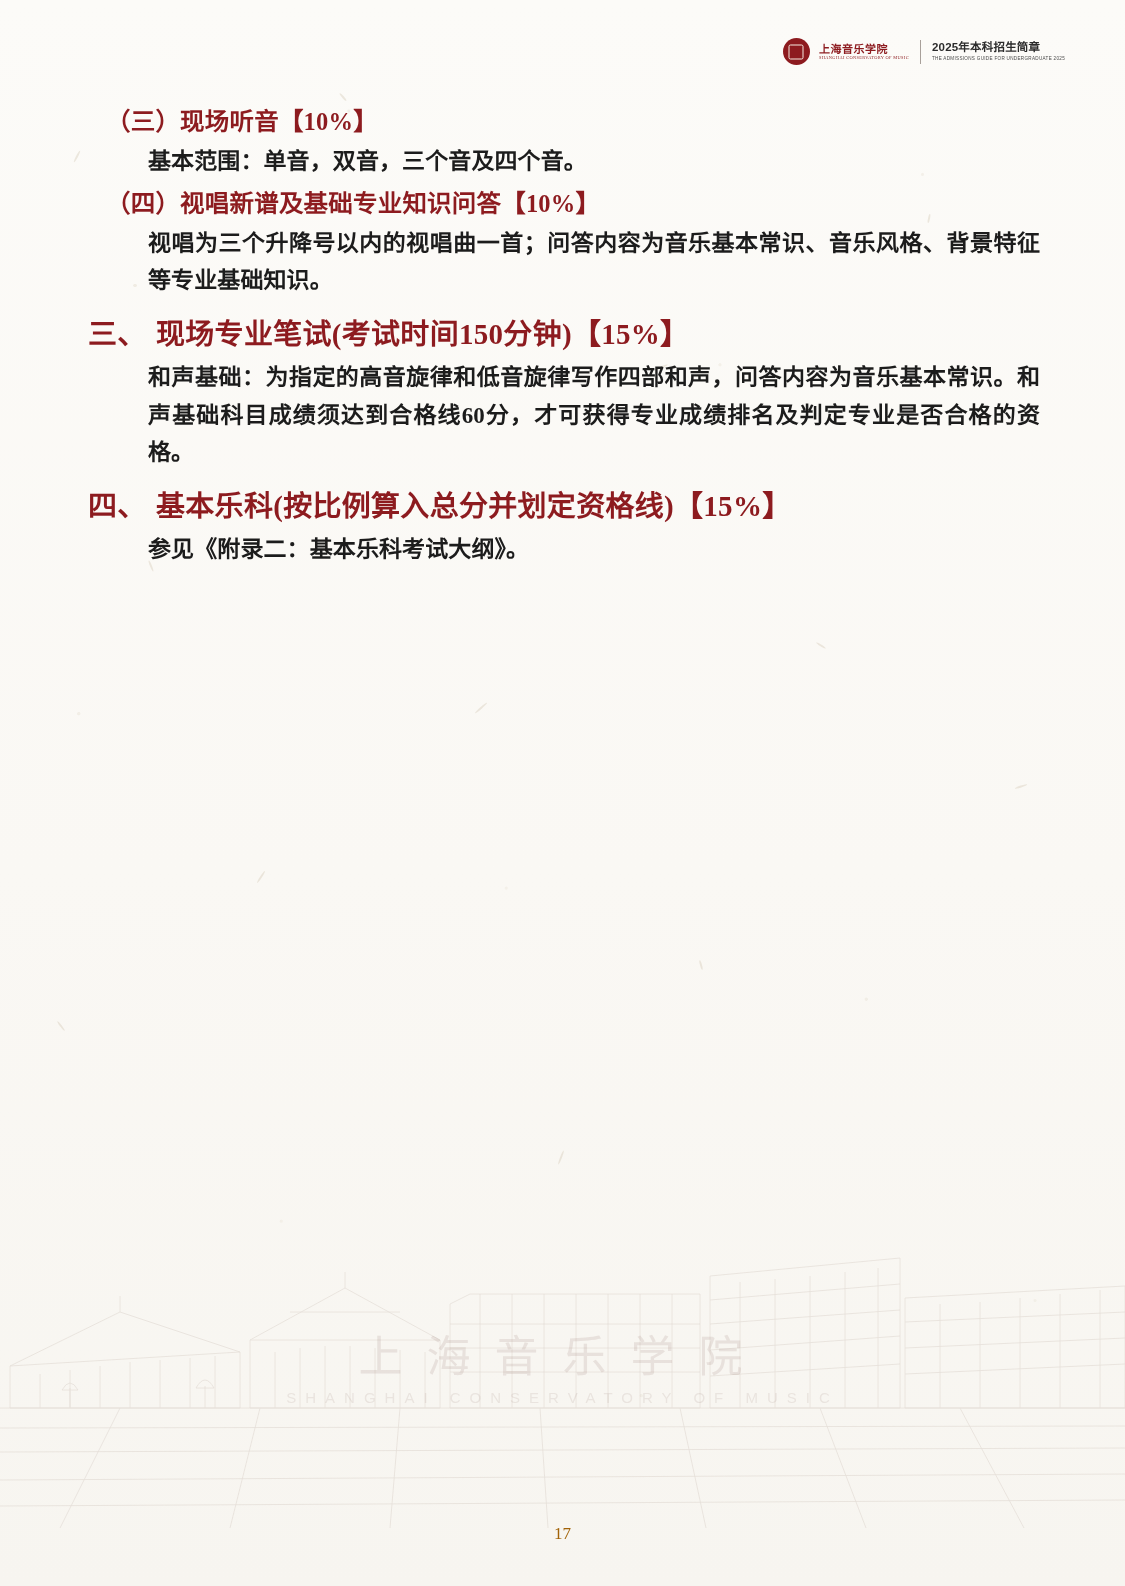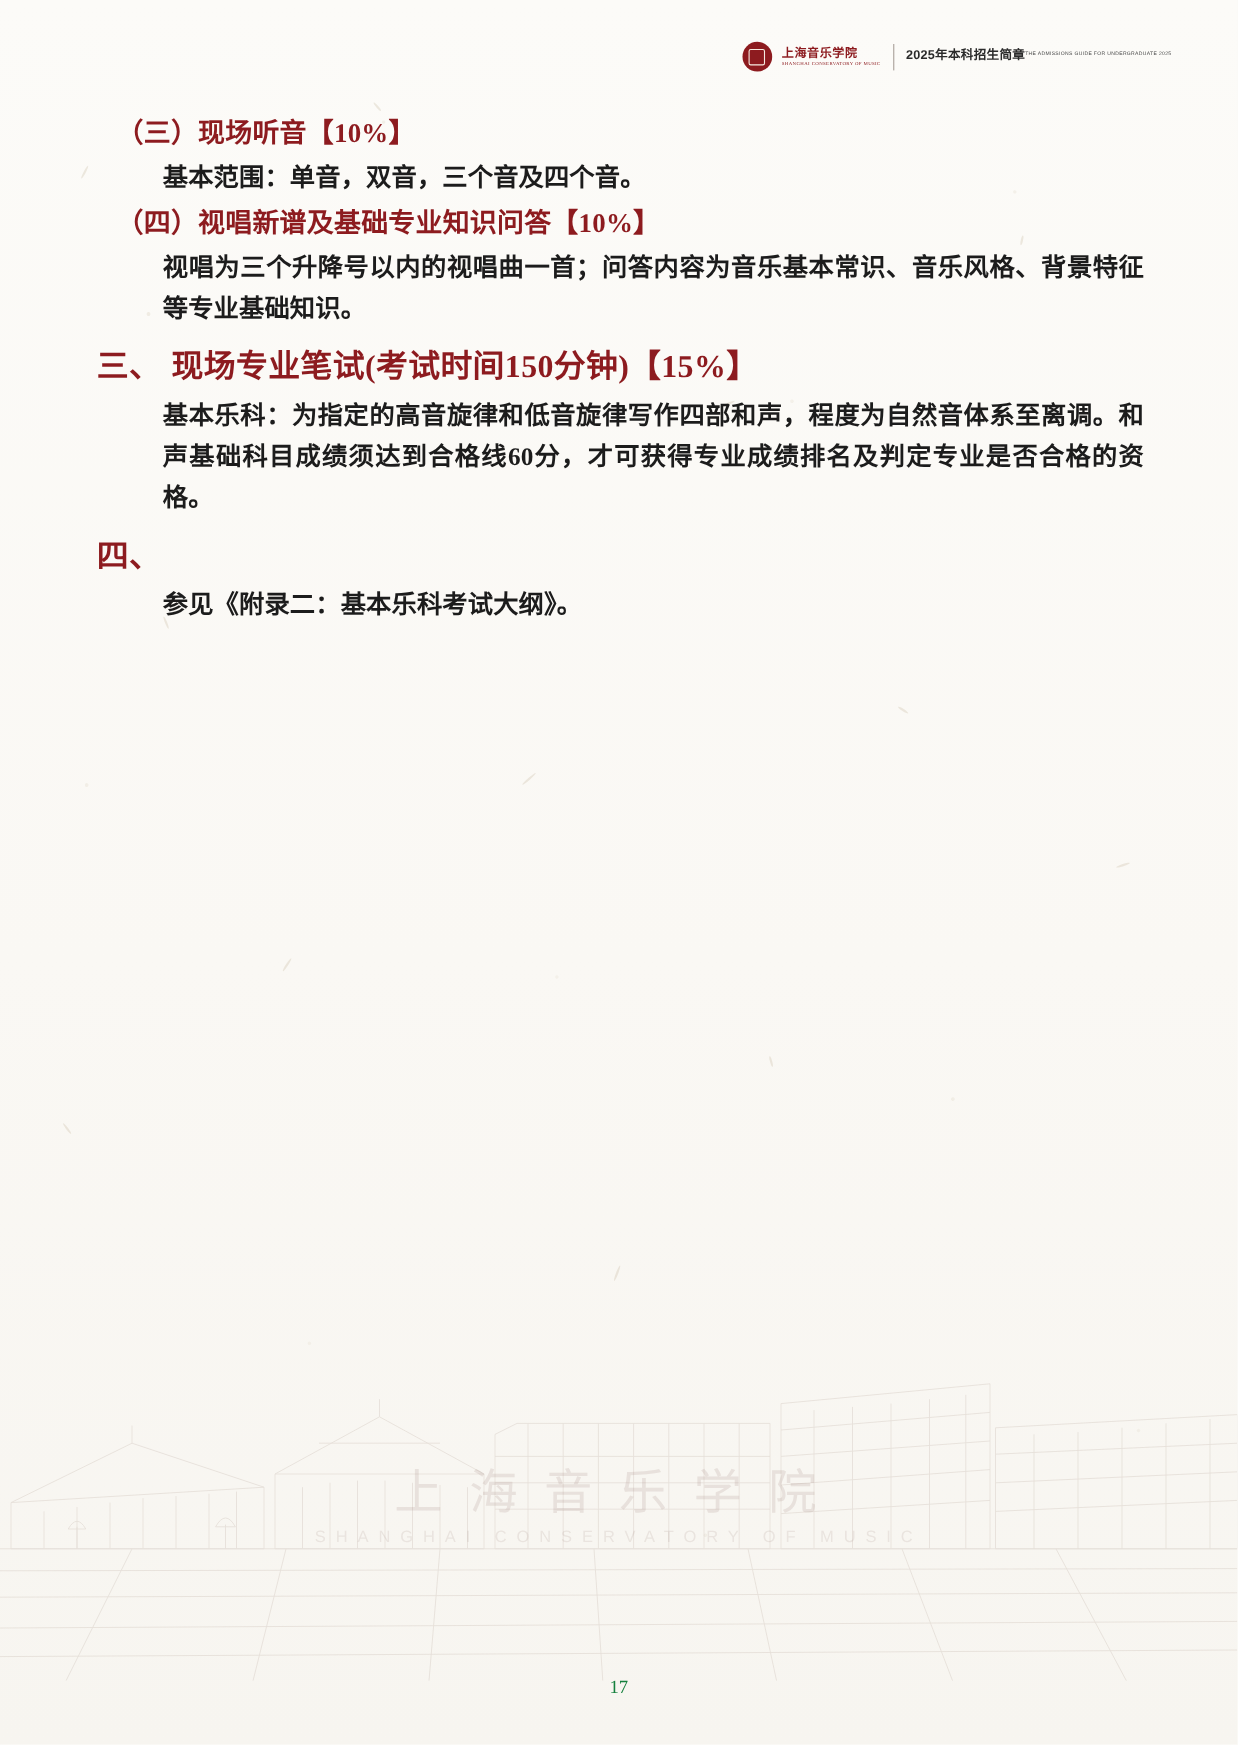--- a/index.html
+++ b/index.html
@@ -90,21 +90,21 @@
     transform: scaleY(0.95);
   }
   .header-divider {
     width: 1px;
     height: 24px;
     background: #a8a09a;
     margin: 0 2px;
   }
   .header-right {
     display: flex;
-    flex-direction: row;
+    flex-direction: column;
     line-height: 1.2;
   }
   .header-cn {
     font-size: 11.5px;
     color: #2b2b2b;
     font-weight: bold;
     letter-spacing: 0.2px;
     font-family: "Liberation Sans", sans-serif;
   }
   .header-en {
@@ -190,21 +190,21 @@
     font-family: "Liberation Sans", sans-serif;
     margin-top: 4px;
   }
   .page-number {
     position: absolute;
     bottom: 42px;
     left: 0;
     right: 0;
     text-align: center;
     font-size: 17px;
-    color: #15803d;
+    color: #a16207;
     z-index: 4;
     font-family: "Liberation Serif", serif;
   }
 </style>
 </head>
 <body>
 
 <div class="paper-texture"></div>
 
 <div class="fiber" style="left:76px;  top:150px;  width:2px;  height:13px; transform:rotate(28deg);"></div>
@@ -238,24 +238,25 @@
   <h3 class="sub-head">（三）现场听音【10%】</h3>
   <p class="body-par">基本范围：单音，双音，三个音及四个音。</p>
 
   <h3 class="sub-head">（四）视唱新谱及基础专业知识问答【10%】</h3>
   <p class="body-par">视唱为三个升降号以内的视唱曲一首；问答内容为音乐基本常识、音乐风格、背景特征等专业基础知识。</p>
 
   <div class="major-head">
     <span class="major-num">三、</span>
     <span>现场专业笔试(考试时间150分钟)【15%】</span>
   </div>
-  <p class="body-par">基本乐科：为指定的高音旋律和低音旋律写作四部和声，程度为自然音体系至离调。和声基础科目成绩须达到合格线60分，才可获得专业成绩排名及判定专业是否合格的资格。</p>
+  <p class="body-par">和声基础：为指定的高音旋律和低音旋律写作四部和声，问答内容为音乐基本常识。和声基础科目成绩须达到合格线60分，才可获得专业成绩排名及判定专业是否合格的资格。</p>
 
   <div class="major-head">
     <span class="major-num">四、</span>
+    <span>基本乐科(按比例算入总分并划定资格线)【15%】</span>
   </div>
   <p class="body-par">参见《附录二：基本乐科考试大纲》。</p>
 
 </div>
 
 <div class="footer-art">
   <svg viewBox="0 0 1125 420" preserveAspectRatio="none" aria-hidden="true">
     <g stroke="#b8a79c" stroke-width="0.8" fill="none" opacity="0.55">
 
       <path d="M0 300 L1125 300"></path>

